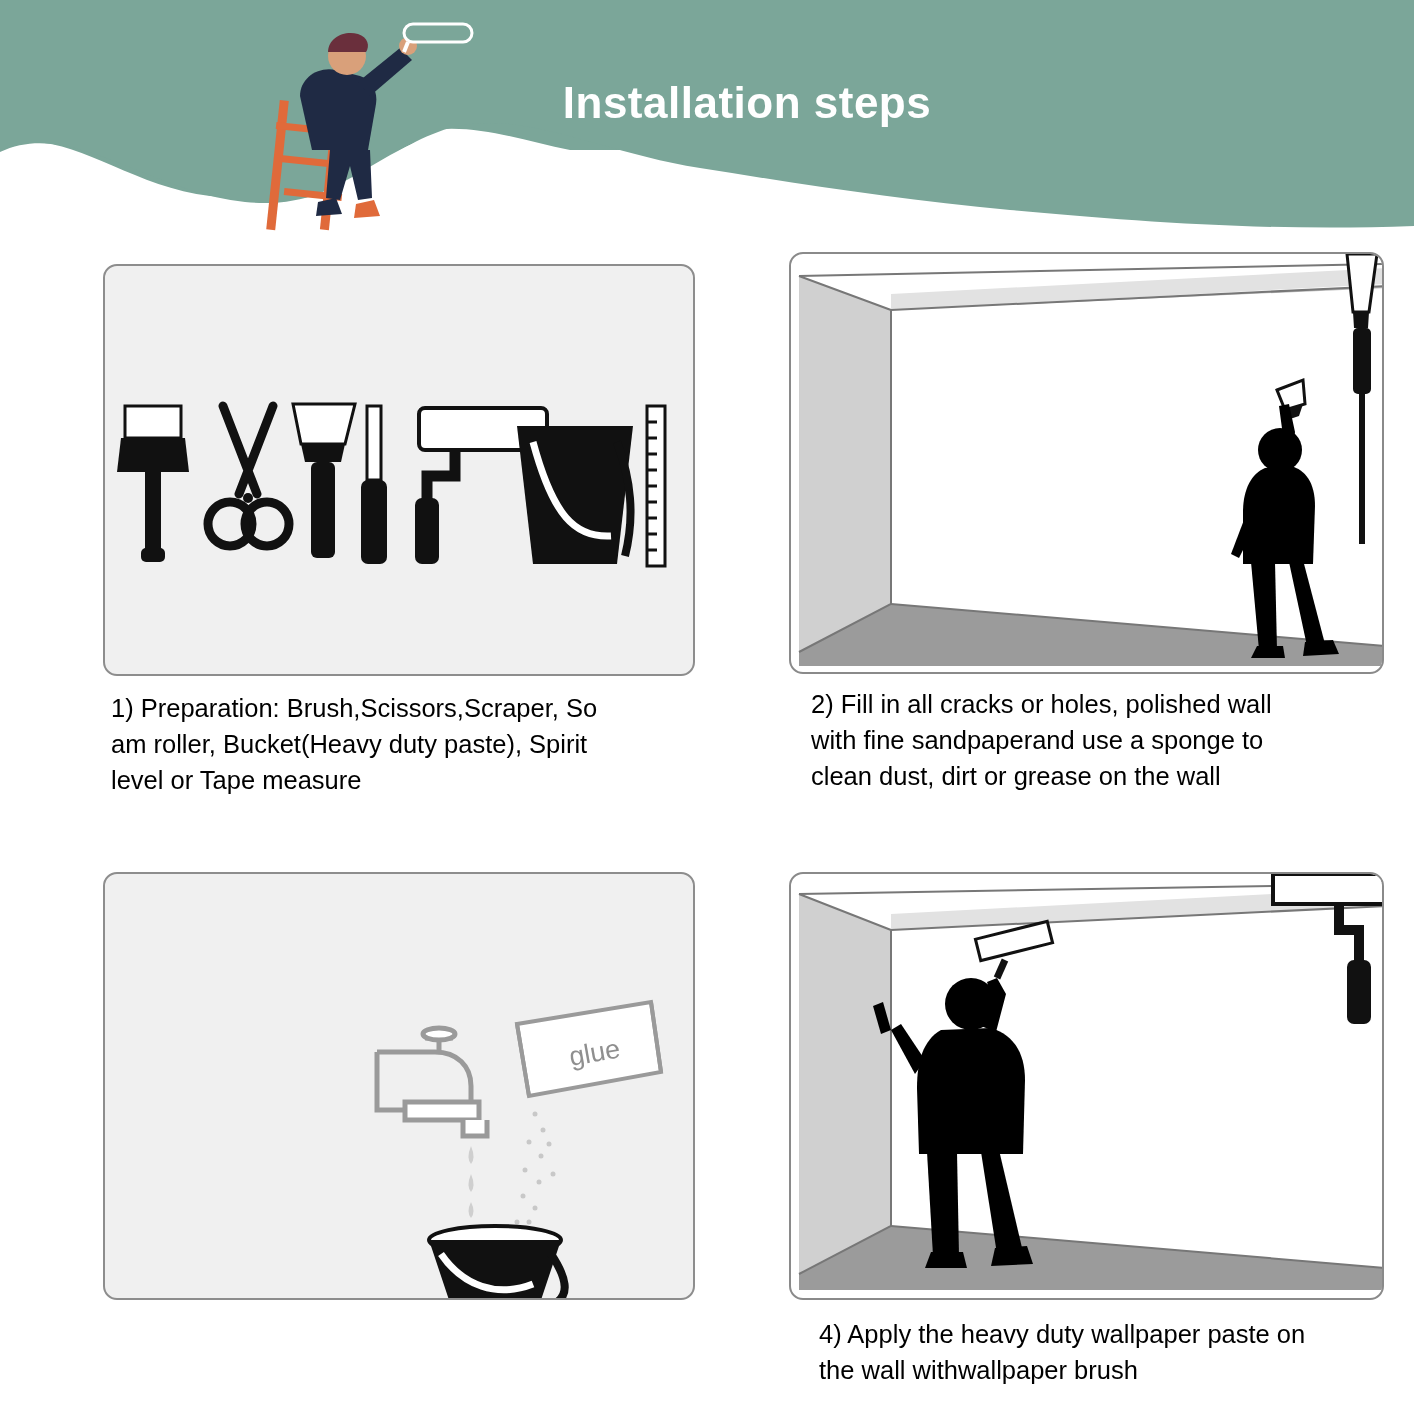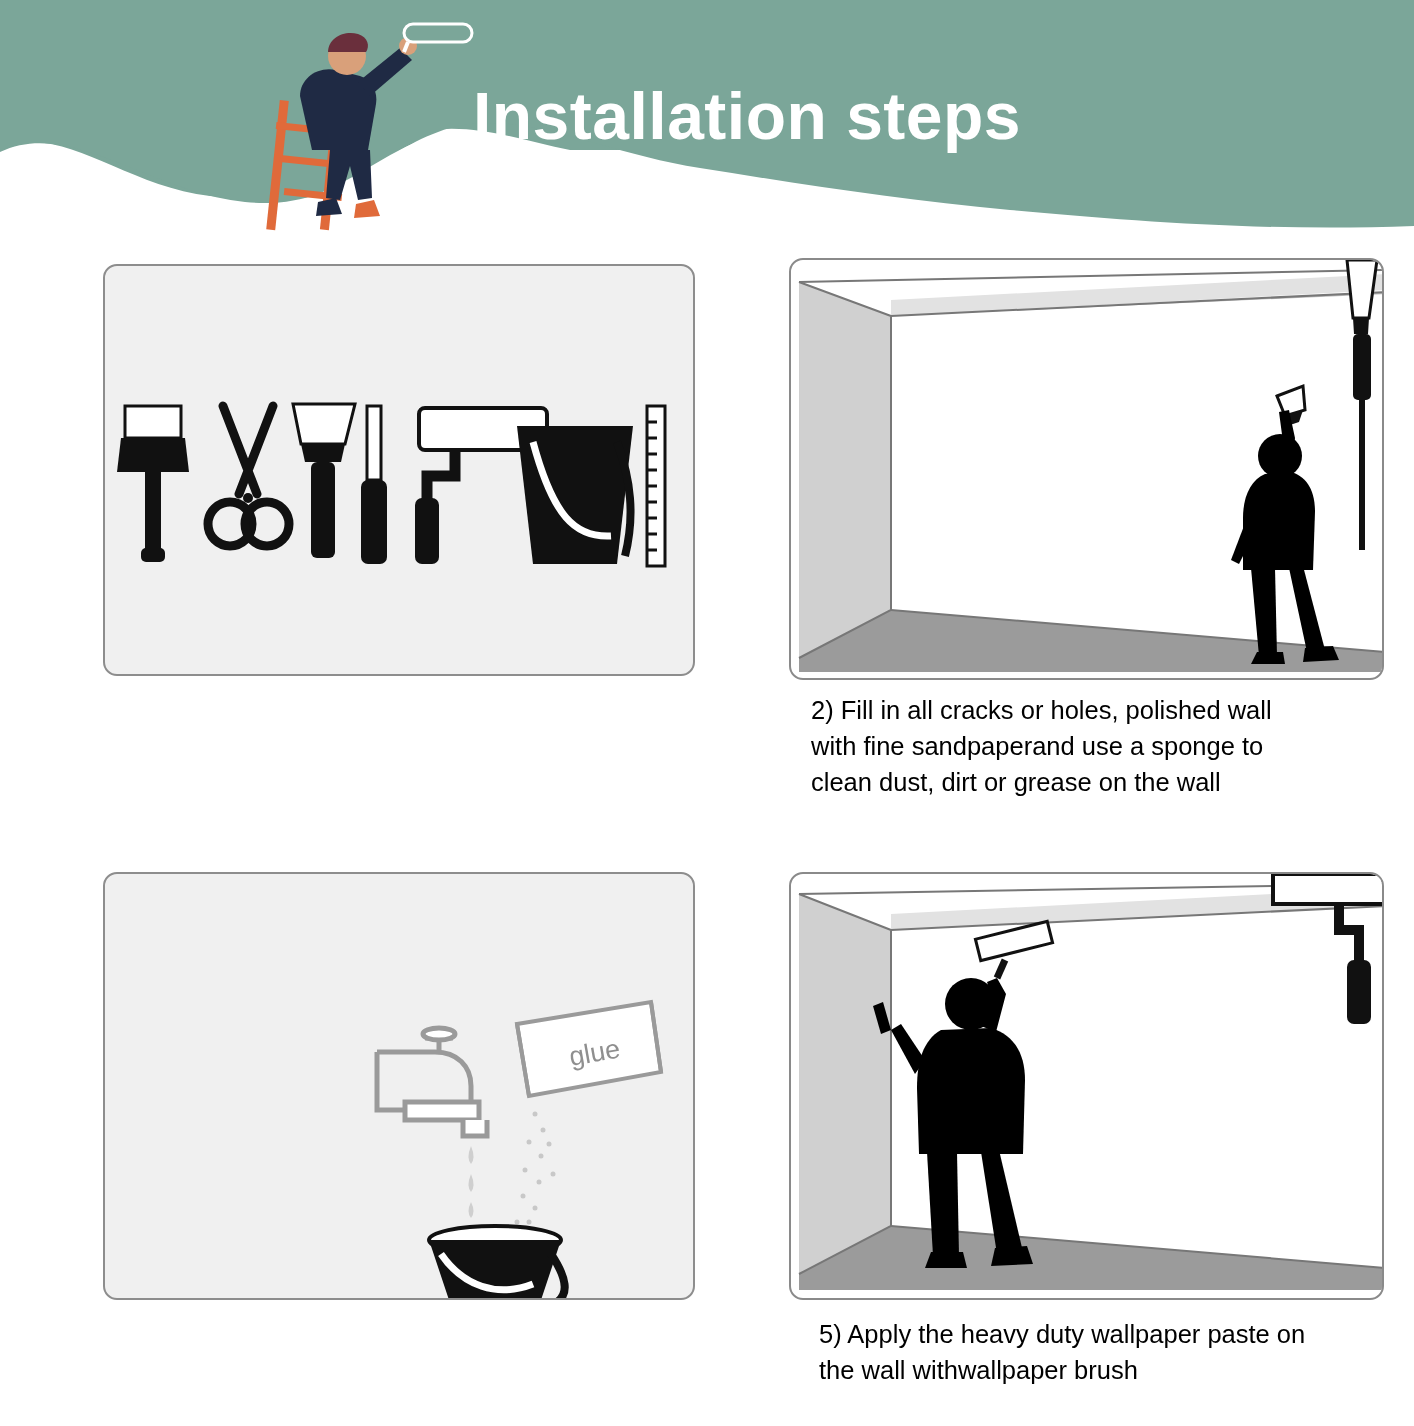--- a/index.html
+++ b/index.html
@@ -29,21 +29,21 @@
     left: 0;
     top: 0;
   }
   #header-title {
     position: absolute;
     left: 0;
     top: 78px;
     width: 1414px;
     text-align: center;
     color: #ffffff;
-    font-size: 66px;
+    font-size: 44px;
     font-weight: bold;
     letter-spacing: 0.5px;
     font-family: "Liberation Sans", sans-serif;
     padding-left: 80px;
     box-sizing: border-box;
   }
 
   
   .panel {
     position: absolute;
@@ -68,21 +68,21 @@
     font-family: "Liberation Sans", sans-serif;
     white-space: pre-line;
   }
 
   
   #panel-1 { left: 103px; top: 264px; width: 592px; }
   #panel-1 .panel-box { width: 592px; height: 412px; }
   #panel-1 .panel-caption { padding-left: 8px; }
 
   
-  #panel-2 { left: 789px; top: 258px; width: 485px; }
+  #panel-2 { left: 789px; top: 252px; width: 485px; }
   #panel-2 .panel-box { width: 595px; height: 422px; background:#ffffff;}
   #panel-2 .panel-caption { padding-left: 22px; margin-top: 12px;}
 
   
   #panel-3 { left: 103px; top: 872px; width: 592px; }
   #panel-3 .panel-box { width: 592px; height: 428px; }
   #panel-3 .panel-caption { padding-left: 24px; margin-top: 16px;}
 
   
   #panel-4 { left: 789px; top: 872px; width: 595px; }
@@ -169,20 +169,23 @@
         <path d="M428,176 C448,250 470,272 506,270" stroke="#ffffff" stroke-width="7" fill="none"></path>
         <path d="M512,176 C526,214 530,250 520,290" stroke="#111" stroke-width="8" fill="none"></path>
       </g>
 
       <g>
         <rect x="542" y="140" width="18" height="160" fill="#ffffff" stroke="#111" stroke-width="3"></rect>
         <path d="M542,156 L552,156 M542,172 L552,172 M542,188 L552,188 M542,204 L552,204 M542,220 L552,220 M542,236 L552,236 M542,252 L552,252 M542,268 L552,268 M542,284 L552,284" stroke="#111" stroke-width="3"></path>
       </g>
     </svg>
   </div>
+  <div class="panel-caption">1)  Preparation: Brush,Scissors,Scraper, So
+ am roller, Bucket(Heavy duty paste), Spirit
+ level or Tape measure</div>
 </div>
 
 <div class="panel" id="panel-2">
   <div class="panel-box plain">
     <svg class="svg-fill" width="595" height="422" viewBox="0 0 595 422">
 
       <path d="M8,22 L595,10 L595,410 L8,398 Z" fill="#ffffff"></path>
       <path d="M8,22 L100,56 L100,350 L8,398 Z" fill="#d0d0d0"></path>
       <path d="M100,56 L595,34 L595,32 L100,56 Z" fill="#bdbdbd"></path>
       <path d="M100,56 L595,30 L595,14 L100,40 Z" fill="#e2e2e2"></path>
@@ -304,15 +307,15 @@
         <path d="M205,158 L215,120 L206,104 L196,108 L202,126 L190,152 Z"></path>
         <path d="M134,186 L110,150 L100,156 L124,200 Z"></path>
         <path d="M100,156 L92,128 L82,132 L90,160 Z"></path>
         <path d="M136,278 L142,382 L168,382 L166,278 Z"></path>
         <path d="M190,278 L206,380 L232,378 L208,276 Z"></path>
         <path d="M140,378 L172,378 L176,394 L134,394 Z"></path>
         <path d="M204,374 L236,372 L242,390 L200,392 Z"></path>
       </g>
     </svg>
   </div>
-  <div class="panel-caption">5)  Apply the heavy duty wallpaper paste on
+  <div class="panel-caption">4)  Apply the heavy duty wallpaper paste on
  the wall withwallpaper brush</div>
 </div>
 
 </body></html>

